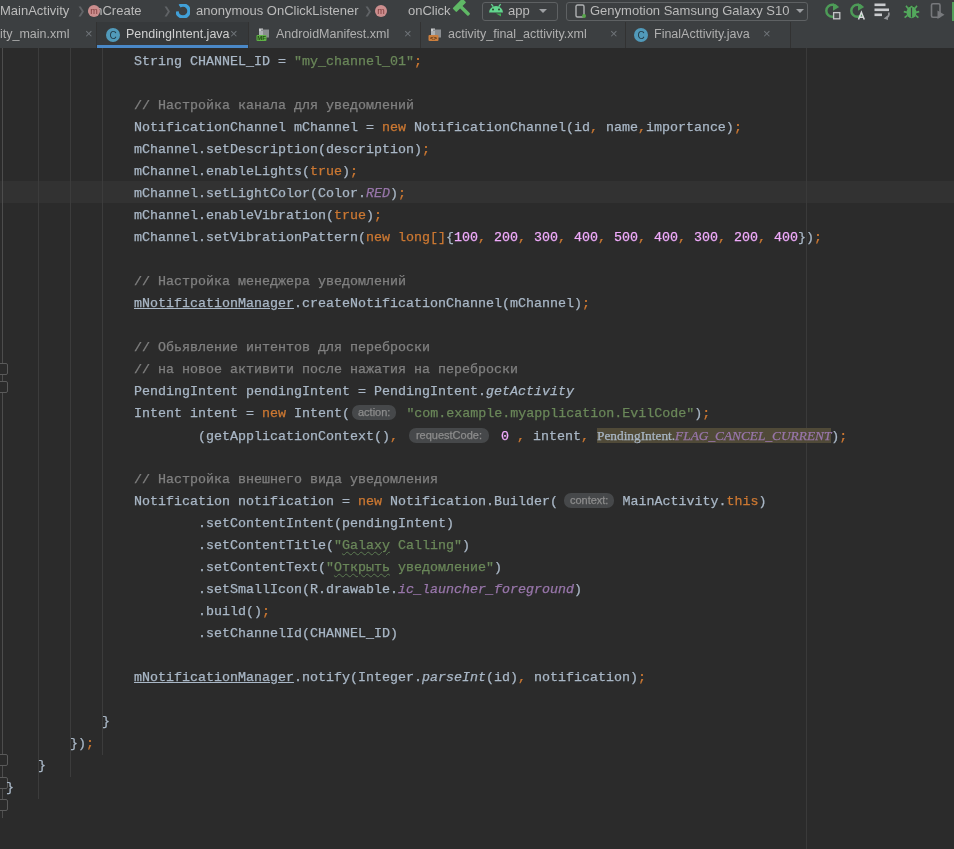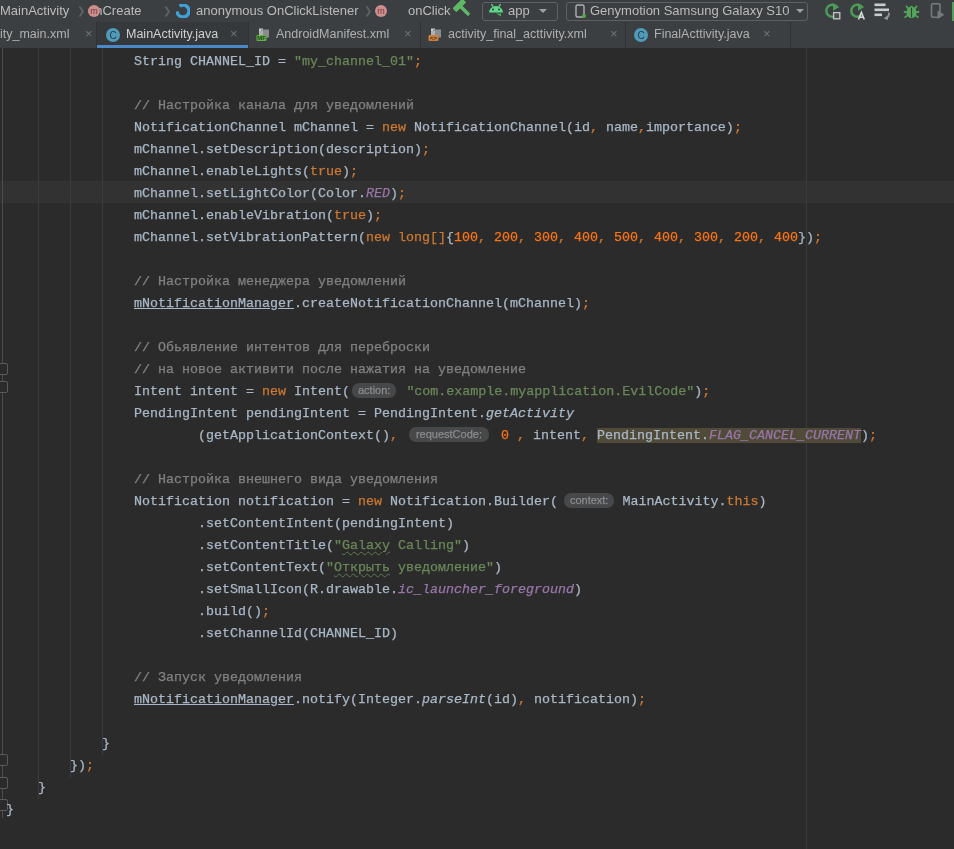--- a/index.html
+++ b/index.html
@@ -24,28 +24,28 @@
 #curline { position:absolute; left:0; top:133px; width:954px; height:22px; background:#323232; }
 .ig { position:absolute; width:1px; background:#3c3c3c; }
 #marg { position:absolute; left:806px; top:0; width:1px; height:801px; background:#3a3a3a; }
 #foldl { position:absolute; left:2px; top:0; width:1px; height:770px; background:#4d4d4d; }
 .fm { position:absolute; left:-2px; width:10px; height:12px; border:1px solid #5a5a5a; border-radius:2px; background:#2b2b2b; }
 
 #code { position:absolute; left:6px; top:3px; font-family:"Liberation Mono", monospace; font-size:13.33px; color:#a9b7c6; -webkit-text-stroke:0.25px; }
 #code .ln { height:22px; line-height:22px; white-space:pre; }
 .k { color:#cc7832; }
 .s { color:#6a8759; }
-.n { color:#f97316; }
+.n { color:#f0abfc; }
 .c { color:#808080; }
 .f { color:#9876aa; font-style:italic; }
 .im { font-style:italic; }
 .u { text-decoration:underline; }
 .w { text-decoration:underline wavy #5c7a52 1px; text-underline-offset:2px; }
 .chip { display:inline-block; font-family:"Liberation Sans", sans-serif; font-style:normal; font-size:11px; line-height:15px; color:#8c8c8c; background:#46484a; border-radius:7px; padding:0 6px; vertical-align:1px; }
-.hl { background:#504a38; }
+.hl { background:#504a38;font-family:Liberation Serif, serif; }
 </style>
 </head>
 <body>
 <div id="nav">
   <span class="nvt" style="left:0;">MainActivity</span>
   <span class="sep" style="left:77px;">❯</span>
   <span class="nvt" style="left:88px;">onCreate</span>
   <span class="sep" style="left:163px;">❯</span>
   <span class="nvt" style="left:196px;">anonymous OnClickListener</span>
   <span class="sep" style="left:364px;">❯</span>
@@ -132,21 +132,21 @@
   <div id="atab"></div>
   <div id="aund"></div>
   <span class="tx" style="left:0;">ity_main.xml</span>
   <span class="x" style="left:85px;">×</span>
   <div class="tsep" style="left:96px;"></div>
 
   <svg style="position:absolute;left:106px;top:6px;" width="14" height="14">
       <circle cx="7" cy="7" r="7" fill="#519aba"></circle>
       <text x="7" y="11" font-size="10" font-family="Liberation Sans" fill="#233b48" text-anchor="middle">C</text>
     </svg>
-  <span class="tx" style="left:126px;color:#d0d0d0;">MainActivity.java</span>
+  <span class="tx" style="left:126px;color:#d0d0d0;">PendingIntent.java</span>
   <span class="x" style="left:230px;">×</span>
   <div class="tsep" style="left:248px;"></div>
 
   <svg style="position:absolute;left:256px;top:6px;" width="14" height="14" viewBox="0 0 14 14">
     <rect x="3" y="0.5" width="4" height="4" fill="#c8cacc"></rect>
     <rect x="5" y="1.5" width="8" height="8" fill="#8a8d90"></rect>
     <rect x="3" y="3" width="4" height="4" fill="#aeb1b4"></rect>
     <rect x="0.5" y="7" width="10" height="6" rx="1" fill="#5fb246"></rect>
     <text x="5.5" y="12" font-size="6" font-weight="bold" font-family="Liberation Sans" fill="#234618" text-anchor="middle">MF</text>
   </svg>
@@ -194,35 +194,34 @@
 <div class="ln">                mChannel.setDescription(description)<span class="k">;</span></div>
 <div class="ln">                mChannel.enableLights(<span class="k">true</span>)<span class="k">;</span></div>
 <div class="ln">                mChannel.setLightColor(Color.<span class="f">RED</span>)<span class="k">;</span></div>
 <div class="ln">                mChannel.enableVibration(<span class="k">true</span>)<span class="k">;</span></div>
 <div class="ln">                mChannel.setVibrationPattern(<span class="k">new</span> <span class="k">long[]</span>{<span class="n">100</span><span class="k">,</span> <span class="n">200</span><span class="k">,</span> <span class="n">300</span><span class="k">,</span> <span class="n">400</span><span class="k">,</span> <span class="n">500</span><span class="k">,</span> <span class="n">400</span><span class="k">,</span> <span class="n">300</span><span class="k">,</span> <span class="n">200</span><span class="k">,</span> <span class="n">400</span>})<span class="k">;</span></div>
 <div class="ln"> </div>
 <div class="ln"><span class="c">                // Настройка менеджера уведомлений</span></div>
 <div class="ln">                <span class="u">mNotificationManager</span>.createNotificationChannel(mChannel)<span class="k">;</span></div>
 <div class="ln"> </div>
 <div class="ln"><span class="c">                // Обьявление интентов для переброски</span></div>
-<div class="ln"><span class="c">                // на новое активити после нажатия на уведомление</span></div>
+<div class="ln"><span class="c">                // на новое активити после нажатия на переброски</span></div>
+<div class="ln">                PendingIntent pendingIntent = PendingIntent.<span class="im">getActivity</span></div>
 <div class="ln">                Intent intent = <span class="k">new</span> Intent(<span class="chip" style="margin:0 2px;">action:</span> <span class="s">"com.example.myapplication.EvilCode"</span>)<span class="k">;</span></div>
-<div class="ln">                PendingIntent pendingIntent = PendingIntent.<span class="im">getActivity</span></div>
 <div class="ln">                        (getApplicationContext()<span class="k">,</span> <span class="chip" style="margin:0 4px 0 3px;padding:0 7px;">requestCode:</span> <span class="n">0</span> <span class="k">,</span> intent<span class="k">,</span> <span class="hl">PendingIntent.<span class="f">FLAG_CANCEL_CURRENT</span></span>)<span class="k">;</span></div>
 <div class="ln"> </div>
 <div class="ln"><span class="c">                // Настройка внешнего вида уведомления</span></div>
 <div class="ln">                Notification notification = <span class="k">new</span> Notification.Builder(<span class="chip" style="margin-left:6px;">context:</span> MainActivity.<span class="k">this</span>)</div>
 <div class="ln">                        .setContentIntent(pendingIntent)</div>
 <div class="ln">                        .setContentTitle(<span class="s">"<span class="w">Galaxy</span> Calling"</span>)</div>
 <div class="ln">                        .setContentText(<span class="s">"<span class="w">Открыть</span> уведомление"</span>)</div>
 <div class="ln">                        .setSmallIcon(R.drawable.<span class="f">ic_launcher_foreground</span>)</div>
 <div class="ln">                        .build()<span class="k">;</span></div>
 <div class="ln">                        .setChannelId(CHANNEL_ID)</div>
 <div class="ln"> </div>
-<div class="ln"><span class="c">                // Запуск уведомления</span></div>
 <div class="ln">                <span class="u">mNotificationManager</span>.notify(Integer.<span class="im">parseInt</span>(id)<span class="k">,</span> notification)<span class="k">;</span></div>
 <div class="ln"> </div>
 <div class="ln">            }</div>
 <div class="ln">        })<span class="k">;</span></div>
 <div class="ln">    }</div>
 <div class="ln">}</div>
   </div>
 </div>
 
 </body></html>

